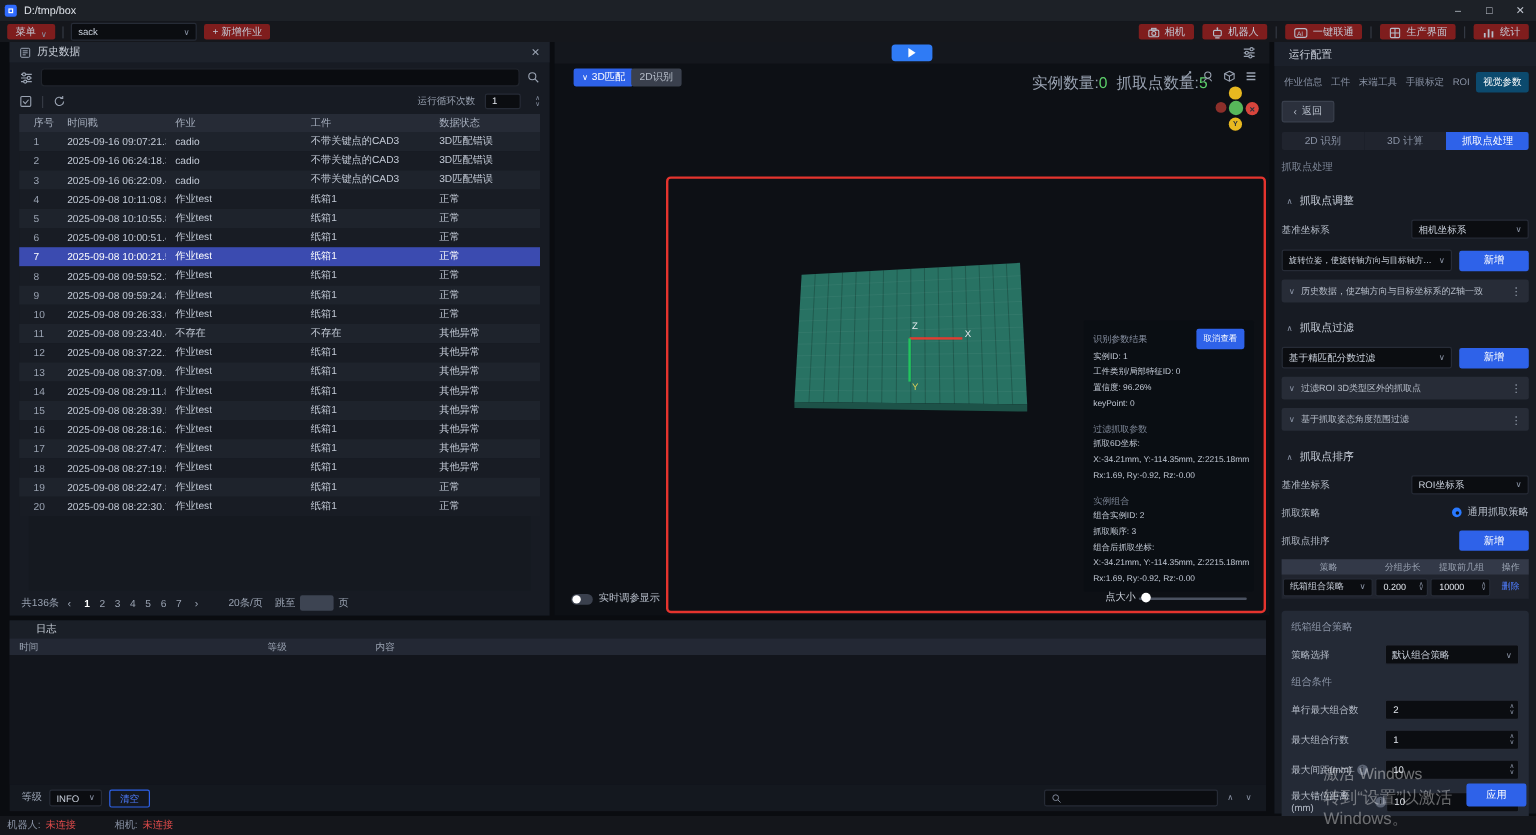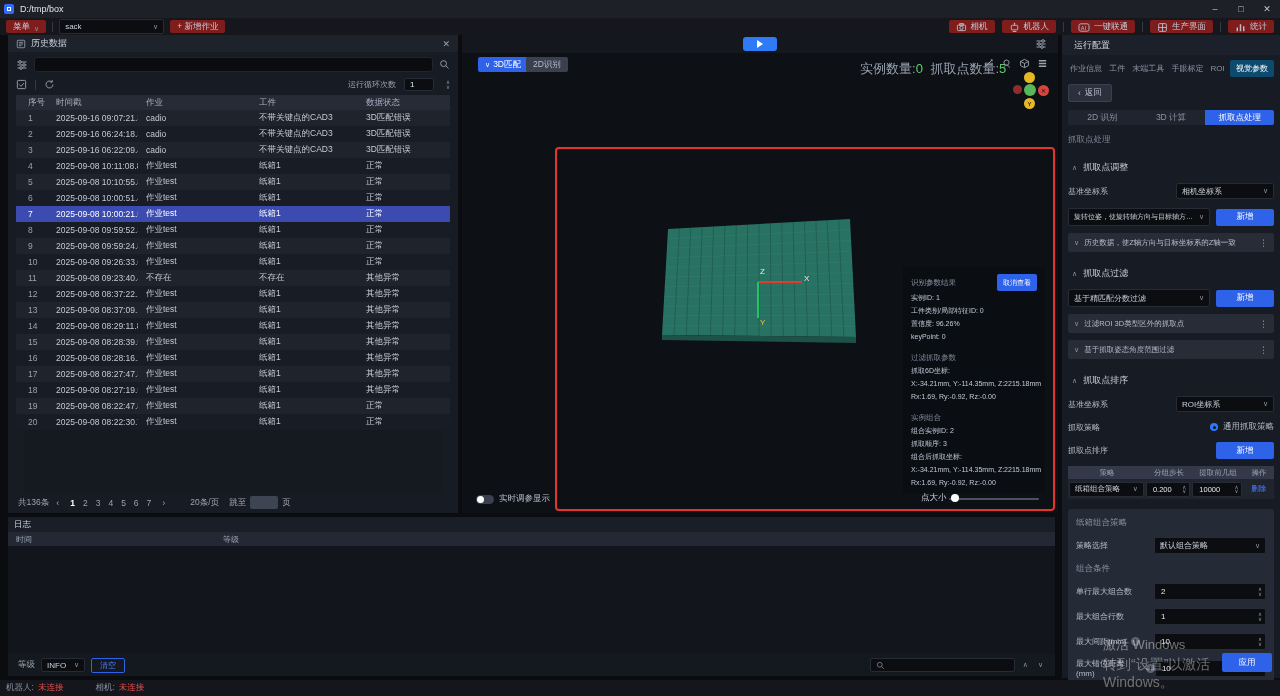--- a/index.html
+++ b/index.html
@@ -108,21 +108,21 @@
   .combo{background:#242a36;border-radius:3px;margin-top:10px;padding:8px}
   .combo-title{font-size:8.5px;color:#8a93a5}
   .combo .frow{margin-top:8px}
   .info-ic{width:9px;height:9px;border-radius:50%;background:#5b6373;color:#1a1e26;font-size:6.5px;display:flex;align-items:center;justify-content:center;font-weight:bold}
   .applybtn{position:absolute;left:1222px;top:653px;width:50px;height:19px}
   .watermark{left:1103px;top:636px;width:176px;pointer-events:none;z-index:50}
   .wm1{font-size:13px;color:rgba(255,255,255,.42)}
   .wm2{font-size:14px;color:rgba(255,255,255,.38);margin-top:2px}
   
   .log{left:8px;top:517px;width:1047px;height:159px;background:#14181f;display:flex;flex-direction:column}
-  .log-head{height:15px;background:#1a1f27;display:flex;align-items:center;padding-left:6px;font-size:8.5px;color:#cdd3dd}
+  .log-head{height:15px;background:#1a1f27;display:flex;align-items:center;padding-left:22px;font-size:8.5px;color:#cdd3dd}
   .log-cols{height:14px;background:#232834;display:flex;align-items:center;font-size:8px;color:#9aa3b2}
   .lc0{width:215px;padding-left:8px}.lc1{width:90px}.lc2{flex:1}
   .log-body{flex:1;background:#12151c}
   .log-foot{height:22px;display:flex;align-items:center;gap:6px;padding:0 10px}
   .lvl-label{font-size:8.5px;color:#9aa3b2}
   .clearbtn{background:transparent;border:1px solid #2e62e9;color:#4f7dff;border-radius:2px;font-size:8px;padding:1px 8px}
   .log-search{display:flex;align-items:center;gap:5px;background:#0b0d11;border:1px solid #262b36;border-radius:2px;width:145px;height:14px;padding:0 5px;margin-left:auto}
   .log-chev{font-size:7px;color:#8a93a5;padding:0 2px}
   
   .statusbar{left:0;top:680px;width:1280px;height:16px;background:#14161b;display:flex;align-items:center;gap:4px;padding-left:6px;font-size:8.5px}
@@ -783,20 +783,21 @@
 <div class="abs watermark">
   <div class="wm1">激活 Windows</div>
   <div class="wm2">转到“设置”以激活 Windows。</div>
 </div>
 
 <div class="abs log">
   <div class="log-head">日志</div>
   <div class="log-cols">
       <span class="lc0">时间</span>
       <span class="lc1">等级</span>
+      <span class="lc2">内容</span>
     </div>
   <div class="log-body"></div>
   <div class="log-foot">
     <span class="lvl-label">等级</span>
     <div class="sel" style="width:44px;height:14px">
       <span>INFO</span>
       <span class="ar">∨</span>
     </div>
     <button class="clearbtn">清空</button>
     <div class="log-search">

